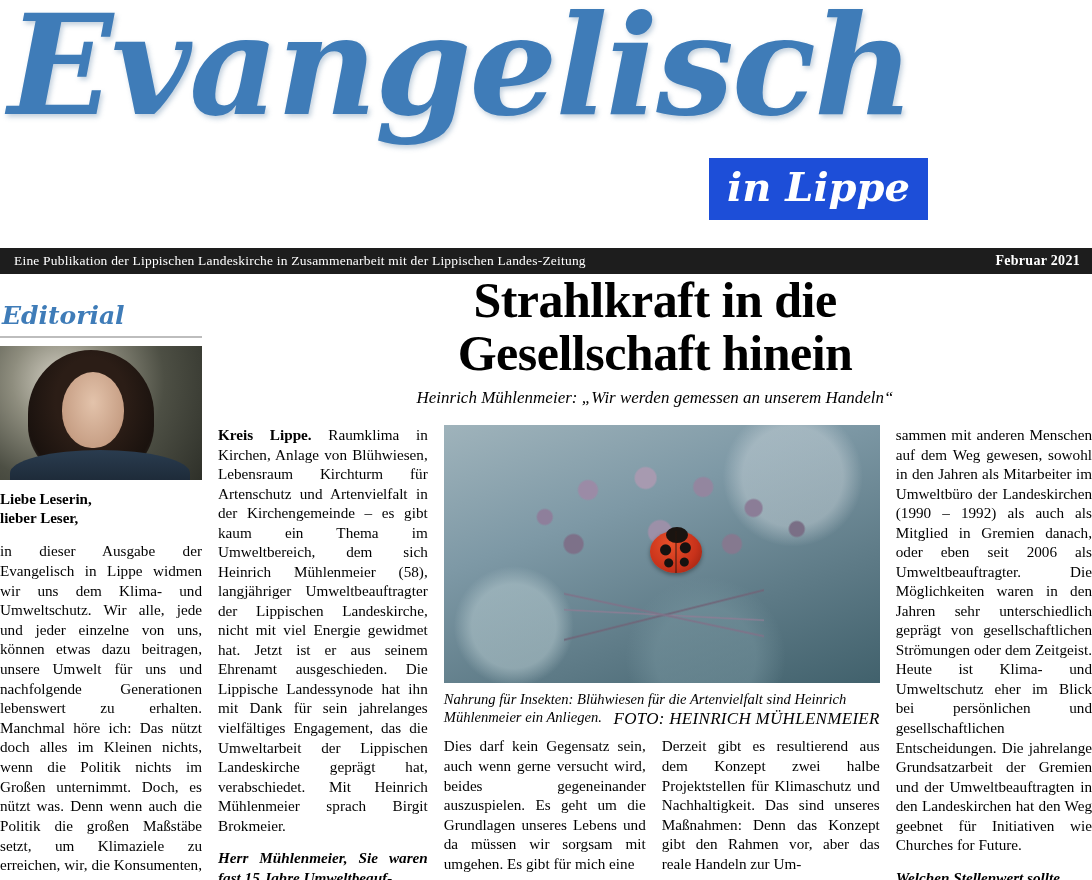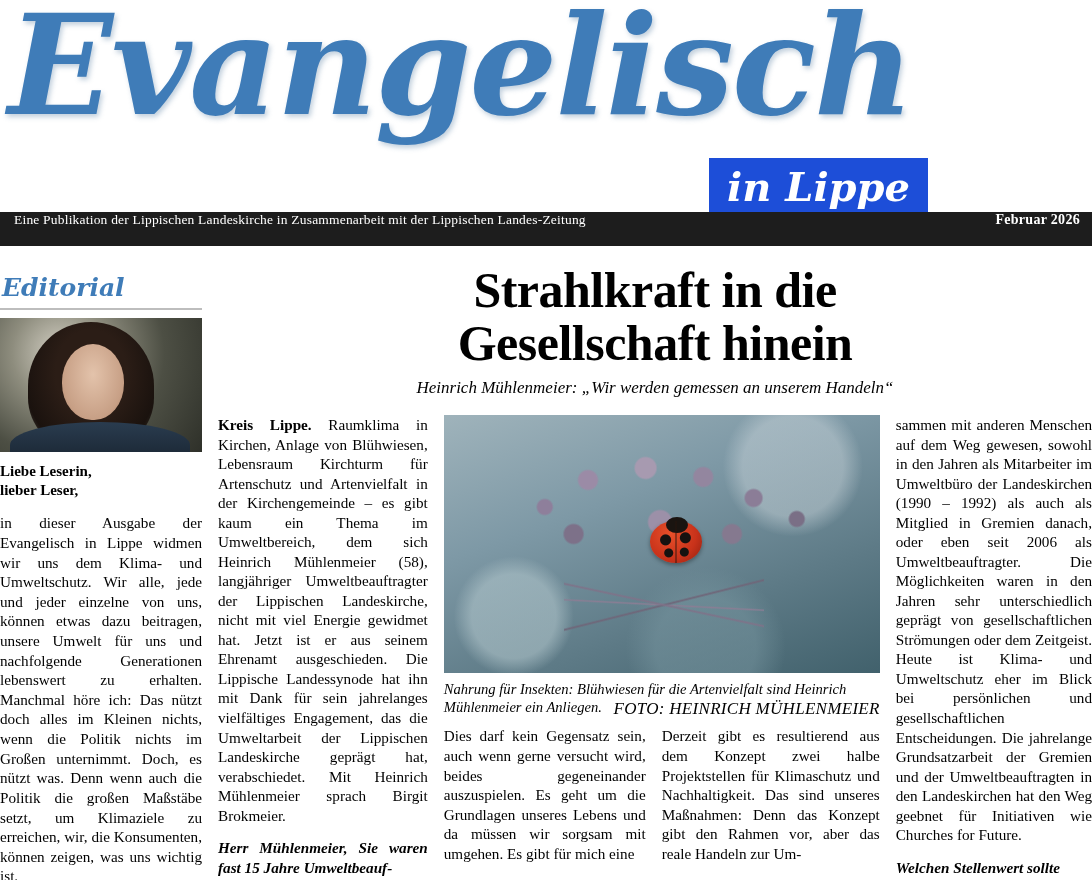--- a/index.html
+++ b/index.html
@@ -11,21 +11,21 @@
     height: 880px;
     background: #ffffff;
     font-family: "Liberation Serif", serif;
     overflow: hidden;
     position: relative;
   }
 
   
   .masthead {
     position: relative;
-    height: 212px;
+    height: 248px;
     overflow: hidden;
     padding-left: 36px;
   }
   .masthead-title {
     position: absolute;
     left: 8px;
     top: -6px;
     font-family: "DejaVu Serif", serif;
     font-style: italic;
     font-weight: bold;
@@ -47,25 +47,25 @@
     font-weight: bold;
     font-size: 40px;
     line-height: 1;
     padding: 9px 18px 13px 18px;
     white-space: nowrap;
   }
 
   
   .strip {
     position: relative;
-    height: 34px;
+    height: 26px;
     background: #1d1d1d;
     color: #ffffff;
     display: flex;
-    align-items: flex-start;
+    align-items: center;
   }
   .strip-text {
     font-family: "Liberation Serif", serif;
     font-size: 13.5px;
     margin-left: 14px;
     letter-spacing: .2px;
   }
   .strip-date {
     position: absolute;
     right: 12px;
@@ -154,21 +154,20 @@
     left: 218px;
     top: 0;
     width: 874px;
   }
   .headline {
     font-family: "Liberation Serif", serif;
     font-weight: bold;
     font-size: 50px;
     line-height: 1.06;
     text-align: center;
-    padding-top: 18px;
     letter-spacing: -0.5px;
   }
   .subhead {
     font-family: "Liberation Serif", serif;
     font-style: italic;
     font-size: 17px;
     text-align: center;
     margin-top: 8px;
   }
 
@@ -294,21 +293,21 @@
 </head>
 <body>
 
 <div class="masthead">
   <div class="masthead-title">Evangelisch</div>
   <div class="masthead-badge">in Lippe</div>
 </div>
 
 <div class="strip">
   <div class="strip-text">Eine Publikation der Lippischen Landeskirche in Zusammenarbeit mit der Lippischen Landes-Zeitung</div>
-  <div class="strip-date">Februar 2026</div>
+  <div class="strip-date">Februar 2021</div>
 </div>
 
 <div class="page">
 
   <div class="editorial">
     <div class="editorial-head">Editorial</div>
     <div class="editorial-rule"></div>
     <div class="editorial-photo">
       <div class="hair"></div>
       <div class="face"></div>

